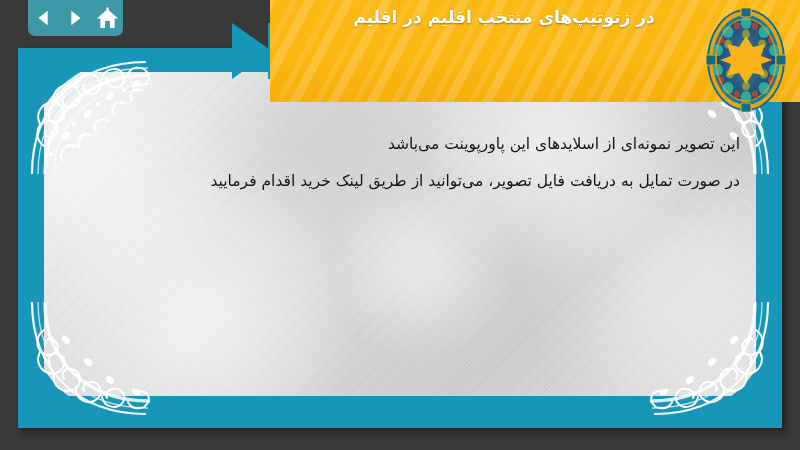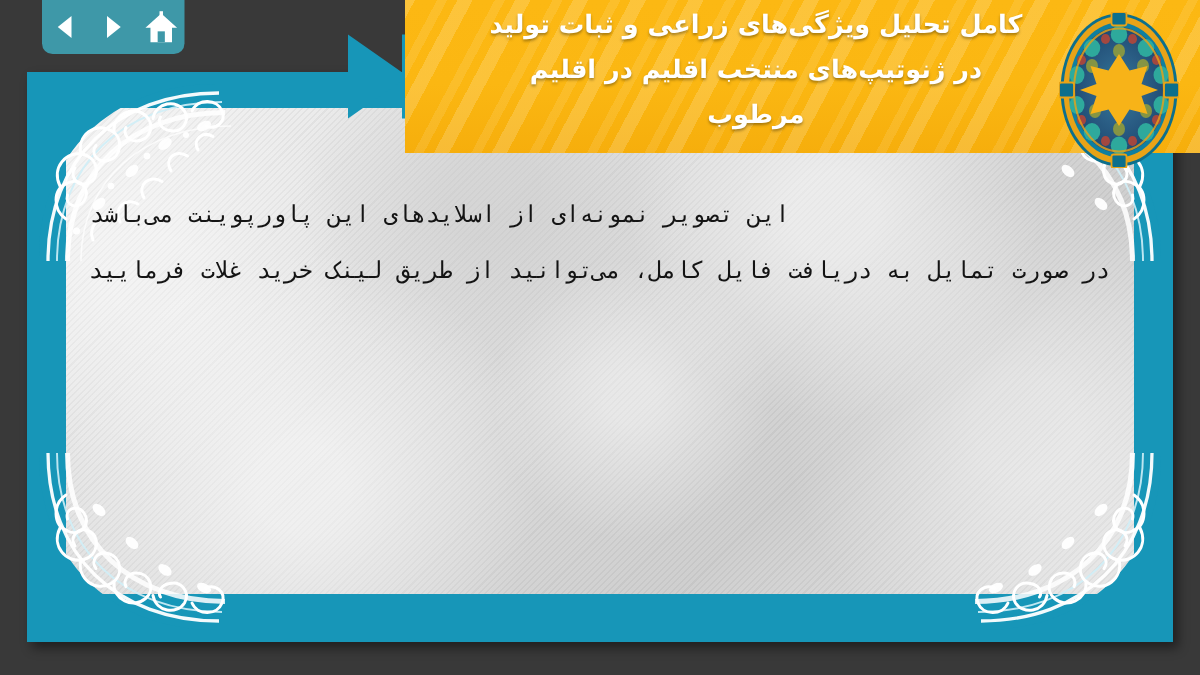--- a/index.html
+++ b/index.html
@@ -143,26 +143,25 @@
     justify-content: center;
     cursor: pointer;
   }
 
   
   .body-text {
     position: absolute;
     left: 60px;
     right: 60px;
     top: 126px;
-    text-align: left;
+    text-align: right;
     color: #141414;
     font-size: 15.5px;
     line-height: 37px;
     direction: rtl;
-    font-family: Liberation Mono, monospace;
   }
   .body-line { display: block; white-space: nowrap; }
 </style>
 </head>
 <body>
 
 <div id="slide">
 
   <div class="backdrop"></div>
 
@@ -268,23 +267,21 @@
         <ellipse cx="118" cy="36" rx="5" ry="3" transform="rotate(-26 118 36)"></ellipse>
       </g>
     </svg>
   </div>
 
   <div class="ribbon-stub"></div>
   <div class="ribbon-tail"></div>
   <div class="ribbon"></div>
 
   <div class="title-block">
-    <span class="title-line">کامل تحلیل ویژگی‌های زراعی و ثبات تولید</span>
     <span class="title-line">در ژنوتیپ‌های منتخب اقلیم در اقلیم</span>
-    <span class="title-line">مرطوب</span>
   </div>
 
   <div class="medallion">
     <svg viewBox="0 0 80 104" width="80" height="104" xmlns="http://www.w3.org/2000/svg">
       <defs>
         <radialGradient id="medBase" cx="50%" cy="50%" r="50%">
           <stop offset="0%" stop-color="#2e7f9b"></stop>
           <stop offset="55%" stop-color="#2b5f86"></stop>
           <stop offset="100%" stop-color="#1f4b73"></stop>
         </radialGradient>
@@ -356,16 +353,16 @@
       <svg viewBox="0 0 24 24" width="23" height="23" xmlns="http://www.w3.org/2000/svg">
         <path d="M12 2 L23 12 L19.5 12 L19.5 22 L4.5 22 L4.5 12 L1 12 Z" fill="#ffffff"></path>
         <rect x="9.5" y="14.5" width="5" height="7.5" fill="#3e98a8"></rect>
         <rect x="10.8" y="0.5" width="2.4" height="3" fill="#ffffff"></rect>
       </svg>
     </div>
   </div>
 
   <div class="body-text">
     <span class="body-line">این تصویر نمونه‌ای از اسلایدهای این پاورپوینت می‌باشد</span>
-    <span class="body-line">در صورت تمایل به دریافت فایل کامل، می‌توانید از طریق لینک خرید غلات فرمایید</span>
+    <span class="body-line">در صورت تمایل به دریافت فایل تصویر، می‌توانید از طریق لینک خرید اقدام فرمایید</span>
   </div>
 
 </div>
 
 </body></html>

